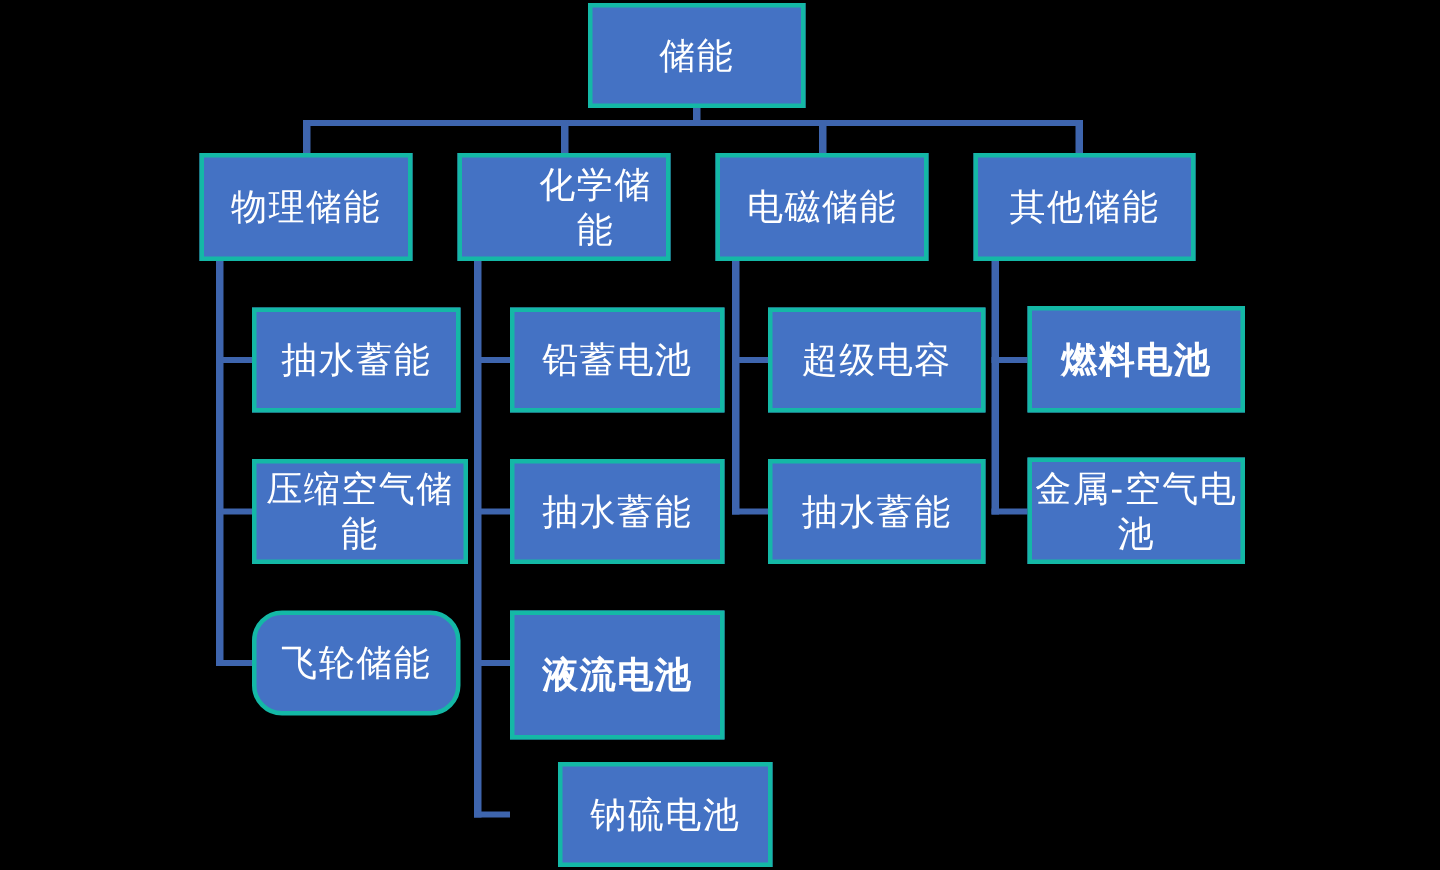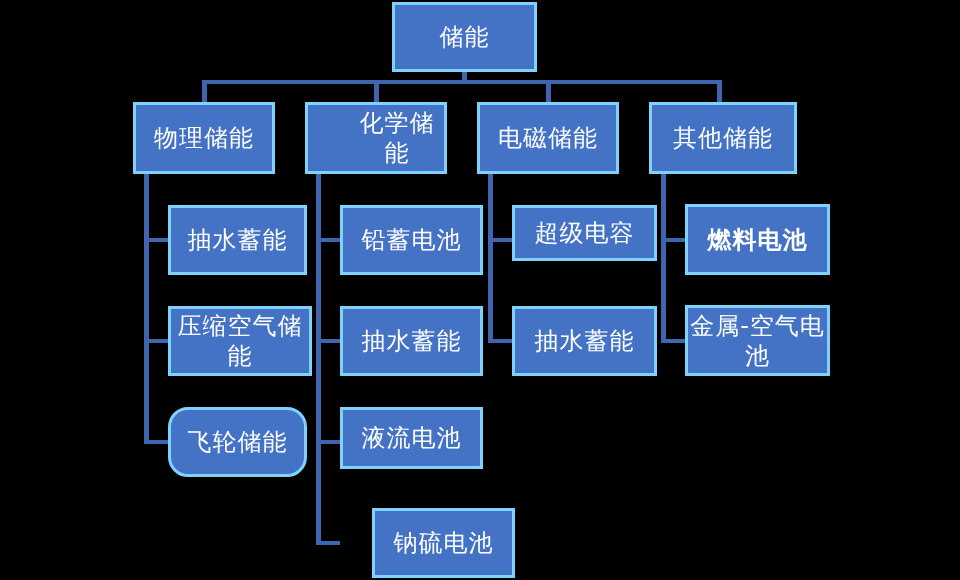--- a/index.html
+++ b/index.html
@@ -8,21 +8,21 @@
     width: 960px;
     height: 580px;
     background: #000000;
     overflow: hidden;
     font-family: "DejaVu Sans", "Liberation Sans", sans-serif;
   }
   .node {
     position: absolute;
     box-sizing: border-box;
     background: #4472C4;
-    border: 3px solid #7dd3fc;
+    border: 3px solid #14b8a6;
     color: #FFFFFF;
     display: flex;
     align-items: center;
     justify-content: center;
     text-align: center;
     font-size: 24px;
     line-height: 1.25;
     padding: 0 2px;
     letter-spacing: 1px;
   }
@@ -69,22 +69,22 @@
 
   <div class="conn" style="left:661px; top:238px; width:24px; height:4px;"></div>
   <div class="conn" style="left:661px; top:339px; width:24px; height:4px;"></div>
 
   <div class="node" style="left:168px; top:205px; width:139px; height:70px;">抽水蓄能</div>
   <div class="node" style="left:168px; top:306px; width:144px; height:70px;">压缩空气储能</div>
   <div class="node" style="left:168px; top:407px; width:139px; height:70px;border-radius:20px;">飞轮储能</div>
 
   <div class="node" style="left:340px; top:205px; width:143px; height:70px;">铅蓄电池</div>
   <div class="node" style="left:340px; top:306px; width:143px; height:70px;">抽水蓄能</div>
-  <div class="node" style="left:340px; top:407px; width:143px; height:62px;">液流电池</div>
+  <div class="node" style="left:340px; top:407px; width:143px; height:86px;font-weight:bold;">液流电池</div>
   <div class="node" style="left:340px; top:508px; width:143px; height:70px;margin-left:32px;">钠硫电池</div>
 
-  <div class="node" style="left:512px; top:205px; width:145px; height:56px;text-align:center;">超级电容</div>
+  <div class="node" style="left:512px; top:205px; width:145px; height:70px;text-align:center;">超级电容</div>
   <div class="node" style="left:512px; top:306px; width:145px; height:70px;">抽水蓄能</div>
 
   <div class="node" style="left:685px; top:204px; width:145px; height:71px;font-weight:bold;">燃料电池</div>
   <div class="node" style="left:685px; top:305px; width:145px; height:71px;">金属-空气电池</div>
 
 </div>
 
 </body></html>

